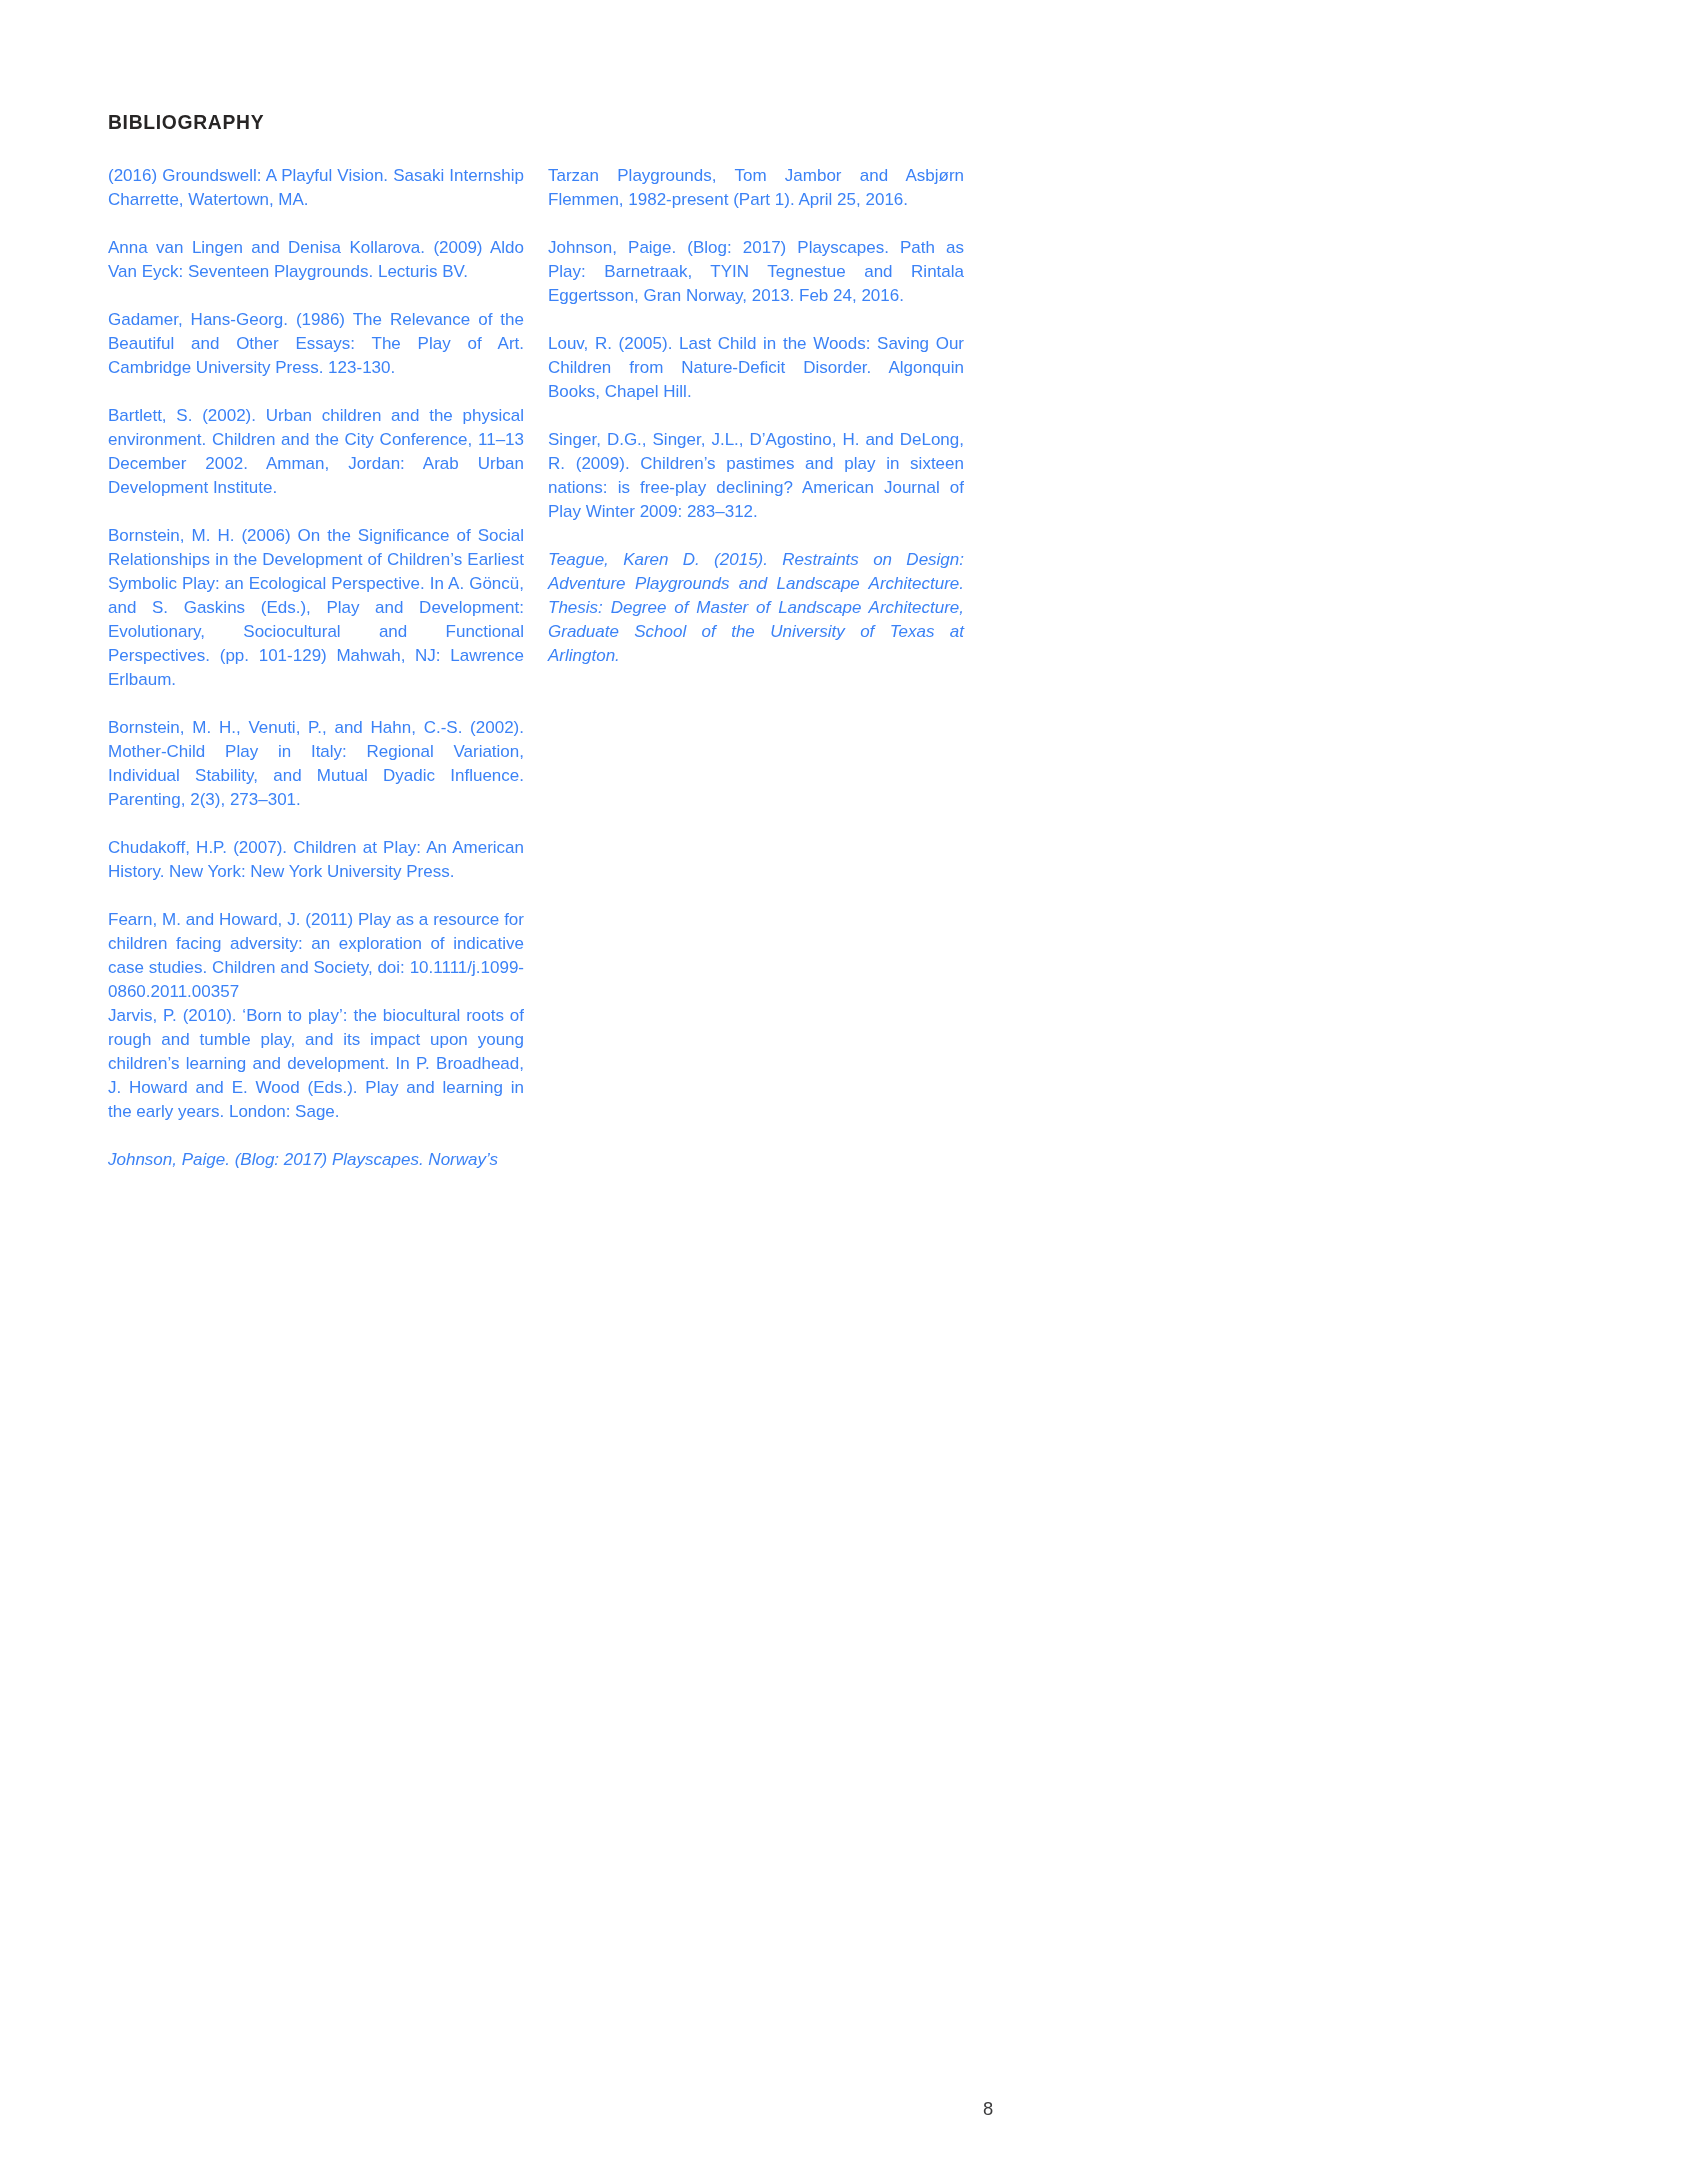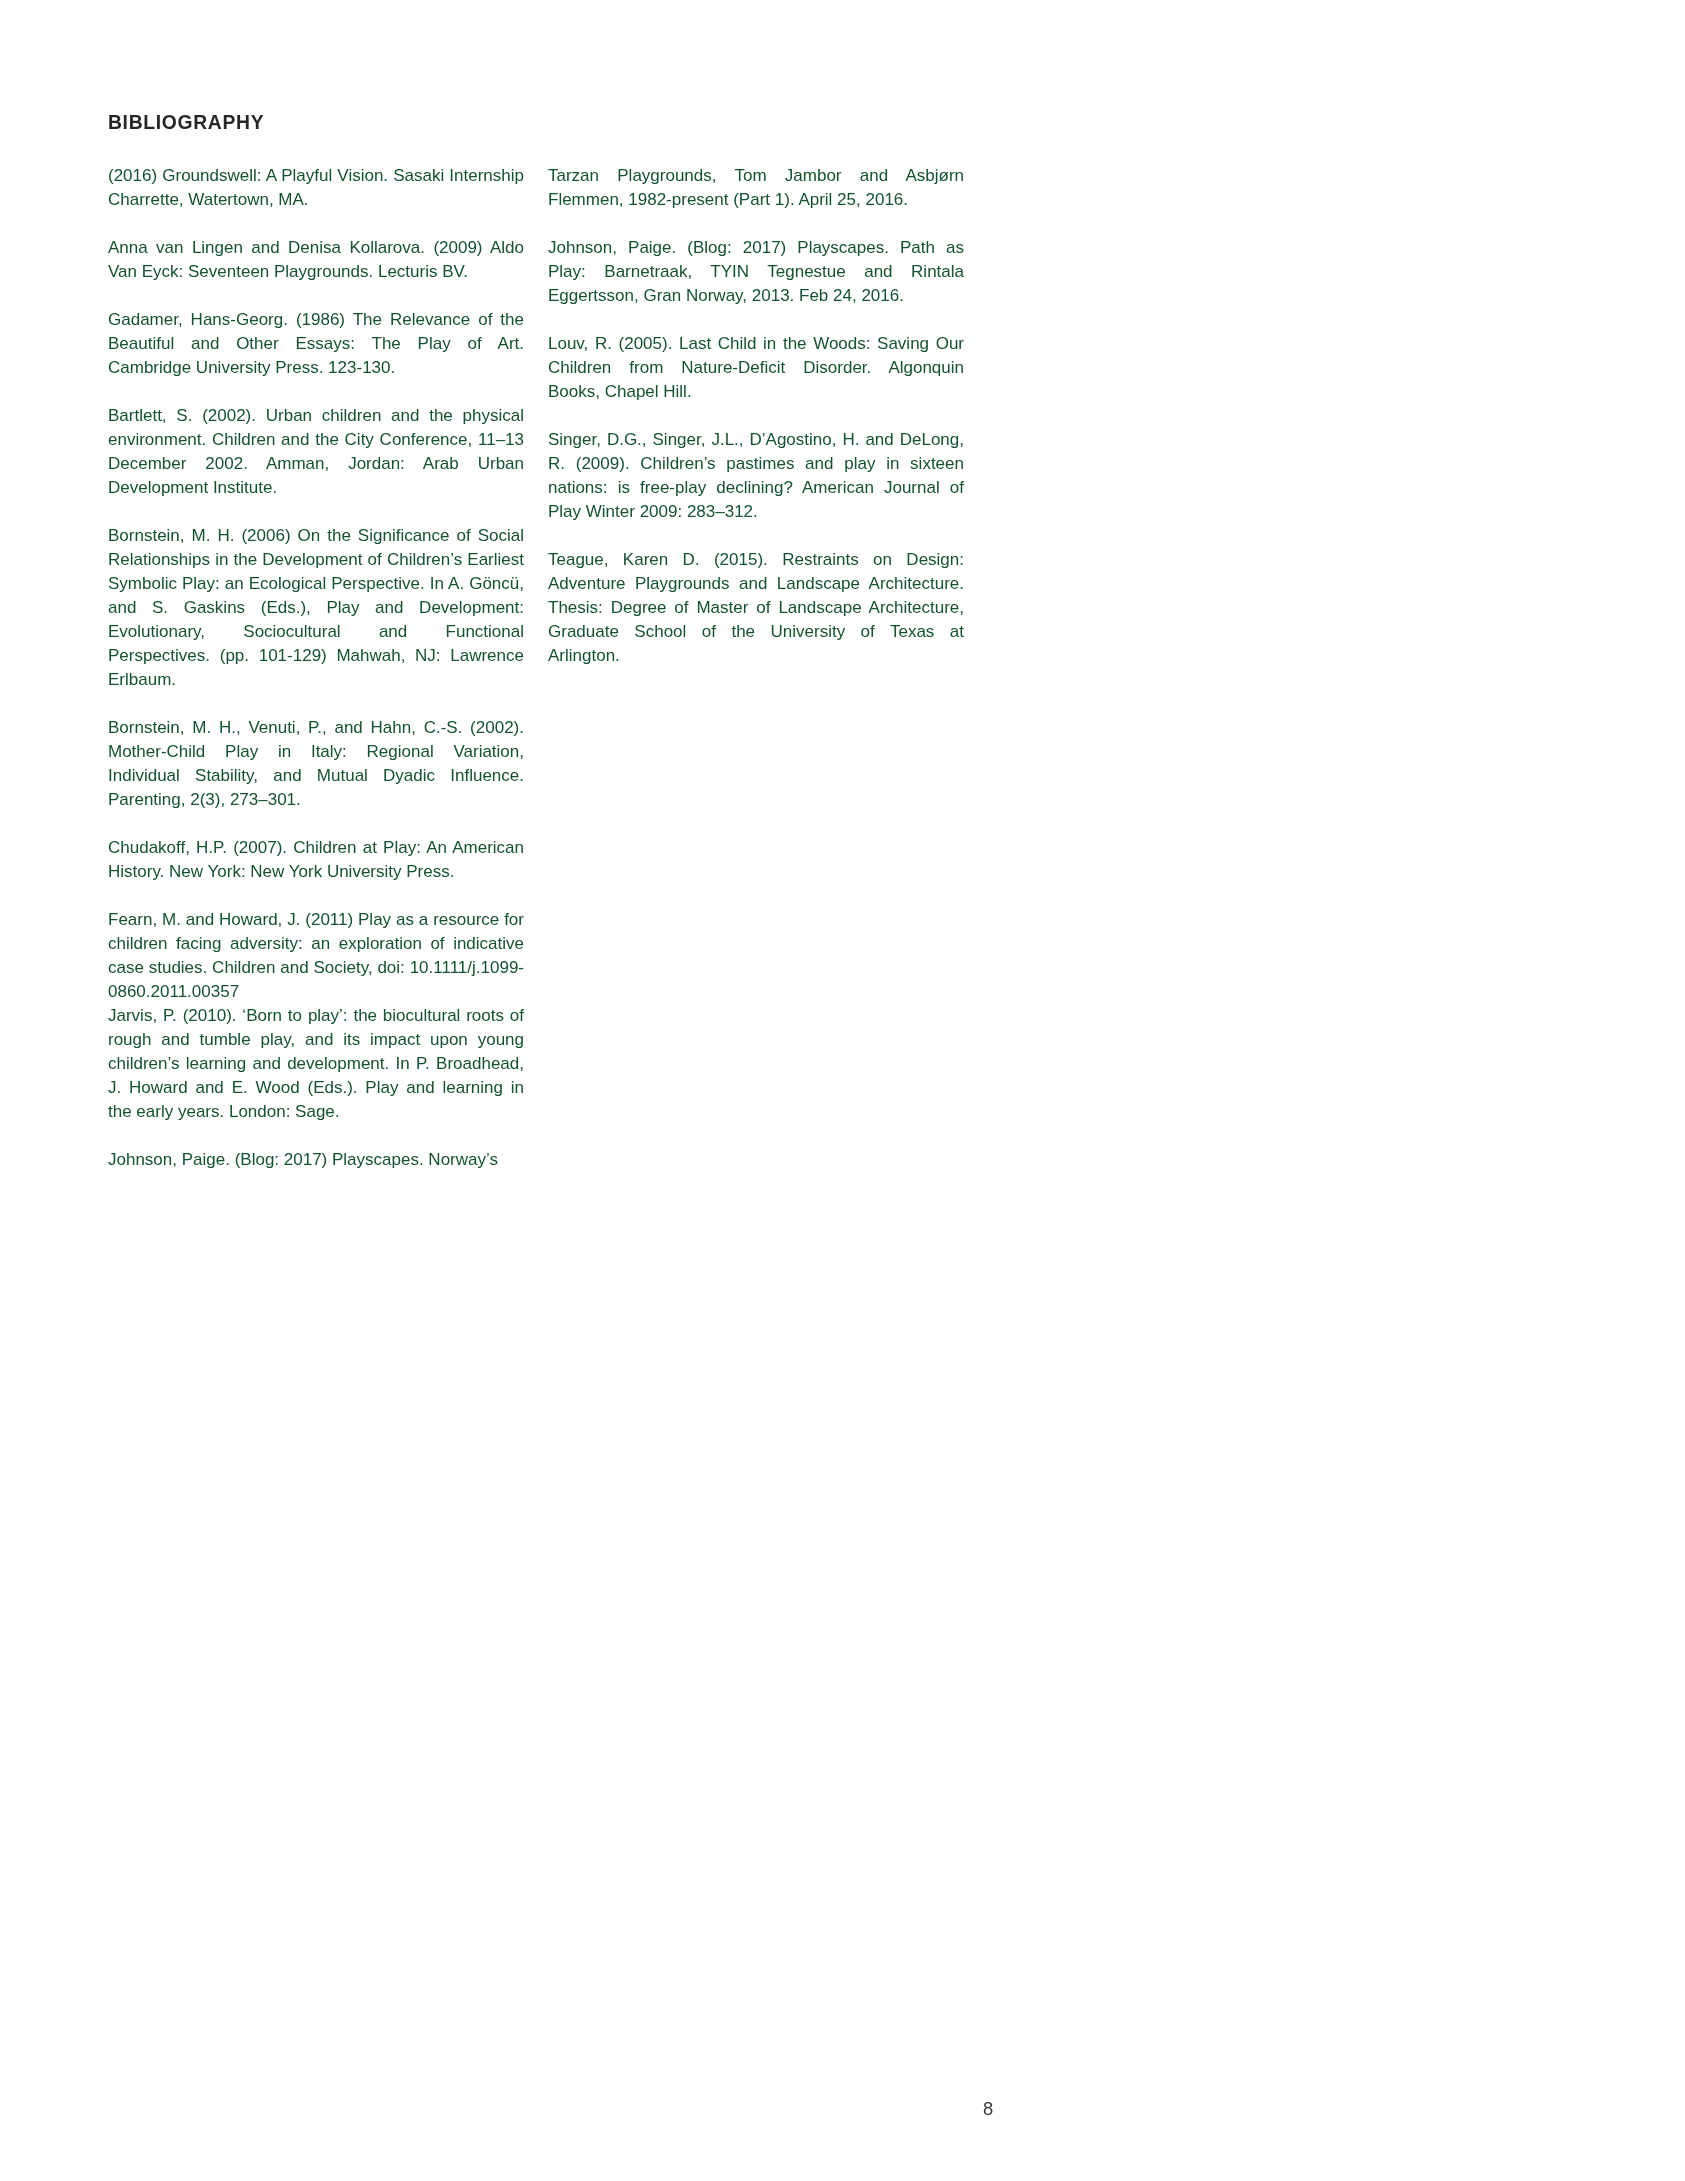--- a/index.html
+++ b/index.html
@@ -37,27 +37,28 @@
   }
   .col {
     width: 416px;
     flex: 0 0 416px;
   }
   .entry {
     margin: 0 0 24px 0;
     font-size: 17px;
     line-height: 24px;
     text-align: justify;
-    color: #14532d;
+    color: #3b82f6;
   }
   .entry.tight {
     margin-bottom: 0;
   }
   .col .entry:last-child {
     margin-bottom: 0;
+    font-style: italic;
   }
   .page-number {
     position: absolute;
     left: 983px;
     top: 2098px;
     font-size: 18.4px;
     color: #3b3b3c;
   }
 </style>
 </head>

